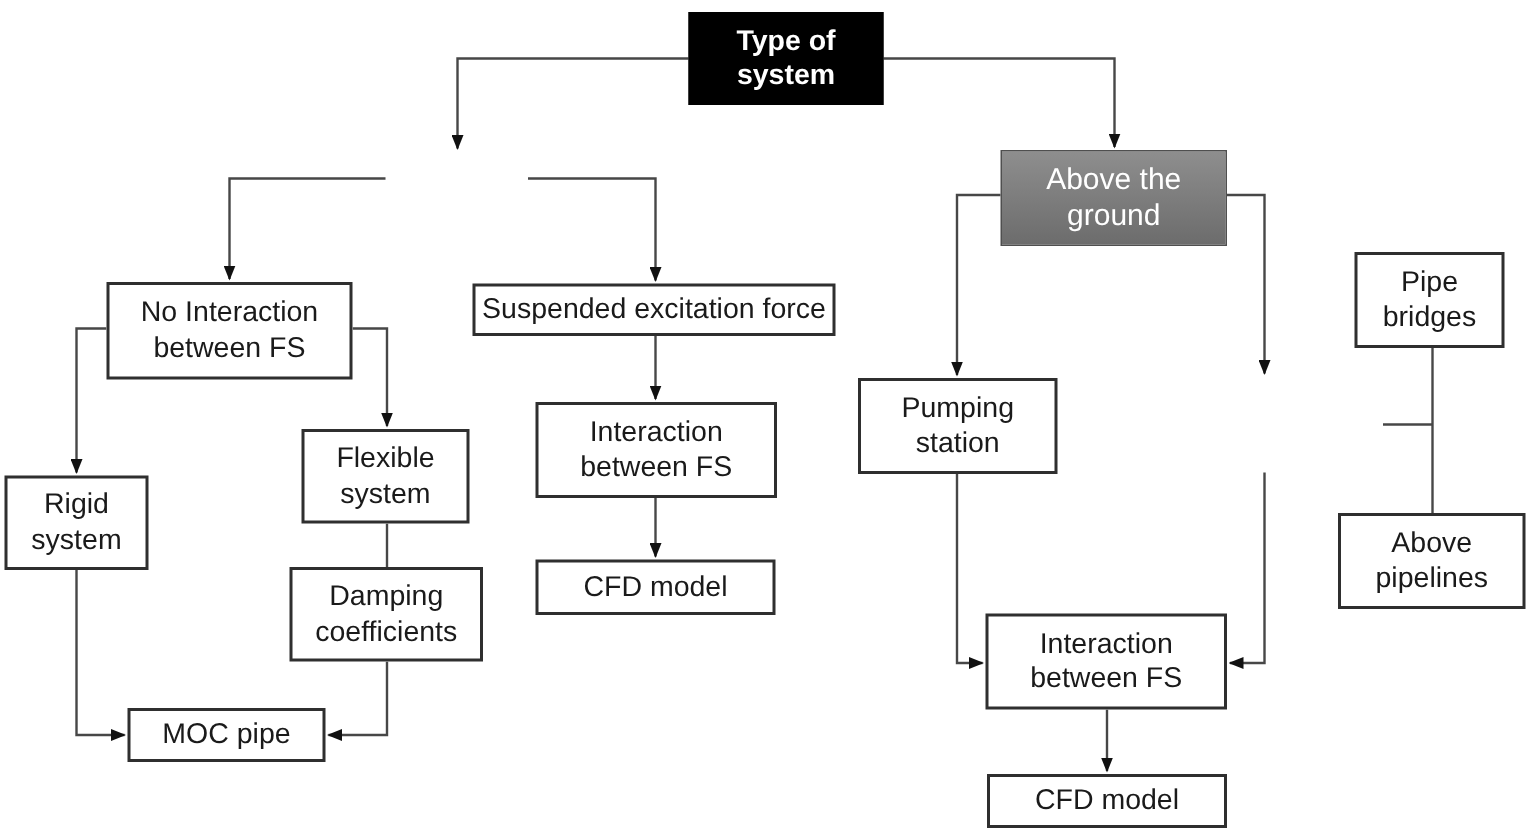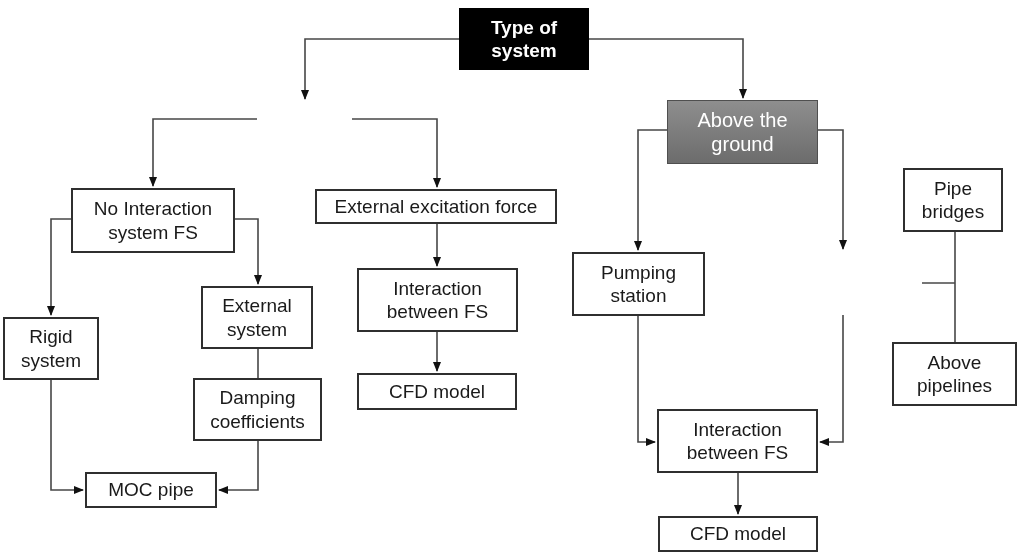--- a/index.html
+++ b/index.html
@@ -100,33 +100,33 @@
   </svg>
 
   <div class="node dark" style="left:459px;top:8px;width:130px;height:62px">Type of
 system</div>
 
 
   <div class="node gray" style="left:667px;top:100px;width:151px;height:64px">Above the
 ground</div>
 
   <div class="node" style="left:71px;top:188px;width:164px;height:65px">No Interaction
-system FS</div>
+between FS</div>
 
-  <div class="node" style="left:315px;top:189px;width:242px;height:35px">External excitation force</div>
+  <div class="node" style="left:315px;top:189px;width:242px;height:35px">Suspended excitation force</div>
 
   <div class="node" style="left:357px;top:268px;width:161px;height:64px">Interaction
 between FS</div>
 
   <div class="node" style="left:357px;top:373px;width:160px;height:37px">CFD model</div>
 
   <div class="node" style="left:3px;top:317px;width:96px;height:63px">Rigid
 system</div>
 
-  <div class="node" style="left:201px;top:286px;width:112px;height:63px">External
+  <div class="node" style="left:201px;top:286px;width:112px;height:63px">Flexible
 system</div>
 
   <div class="node" style="left:193px;top:378px;width:129px;height:63px">Damping
 coefficients</div>
 
   <div class="node" style="left:85px;top:472px;width:132px;height:36px">MOC pipe</div>
 
   <div class="node" style="left:572px;top:252px;width:133px;height:64px">Pumping
 station</div>
 

